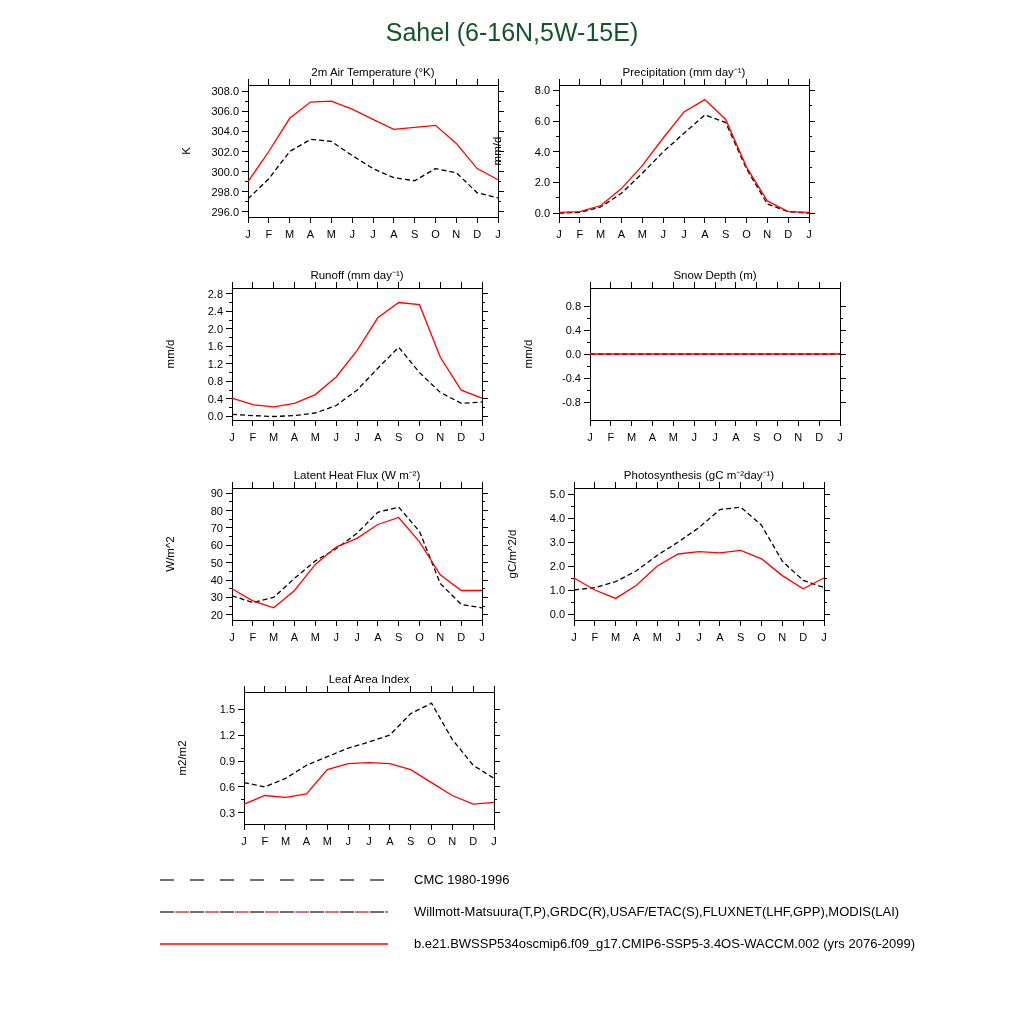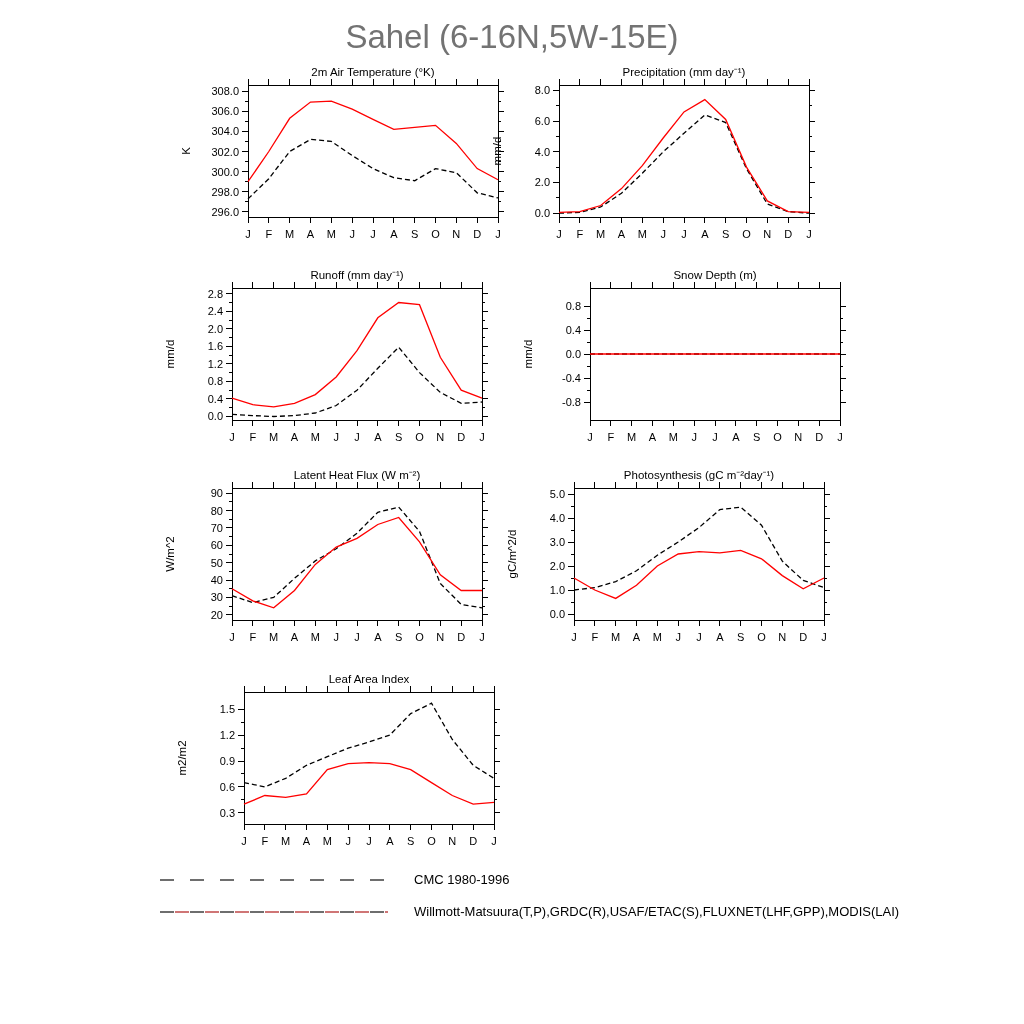--- a/index.html
+++ b/index.html
@@ -1,19 +1,19 @@
 <!DOCTYPE html>
 <html><head>
 <meta charset="utf-8">
 <style>
   html,body{margin:0;padding:0;background:#ffffff;}
   .page{position:relative;width:1024px;height:1024px;background:#ffffff;
         font-family:"Liberation Sans",sans-serif;overflow:hidden;}
   .figure-title{position:absolute;top:18px;left:0;width:1024px;text-align:center;
-        font-size:33px;color:#737373;}
+        font-size:25px;color:#14532d;}
   .chart{position:absolute;width:340px;height:188px;}
   .legend{position:absolute;left:158px;top:872px;width:860px;}
   .legend-row{display:flex;align-items:flex-start;height:32px;}
   .legend-line{width:232px;height:12px;flex:0 0 auto;}
   .legend-label{margin-left:24px;font-size:13px;color:#000;white-space:nowrap;}
   svg text{fill:#000;}
 </style>
 </head>
 <body>
 
@@ -557,15 +557,21 @@
           </svg></span>
       <span class="legend-label">CMC 1980-1996</span>
     </div>
     <div class="legend-row">
       <span class="legend-line"><svg width="232" height="12" viewBox="0 0 232 12">
             <line x1="2" y1="6" x2="230" y2="6" stroke="#3f3f3f" stroke-width="1.4" stroke-dasharray="14 16"></line>
             <line x1="2" y1="6" x2="230" y2="6" stroke="#c04848" stroke-width="1.4" stroke-dasharray="14 16" stroke-dashoffset="15"></line>
           </svg></span>
       <span class="legend-label">Willmott-Matsuura(T,P),GRDC(R),USAF/ETAC(S),FLUXNET(LHF,GPP),MODIS(LAI)</span>
     </div>
+    <div class="legend-row">
+      <span class="legend-line"><svg width="232" height="12" viewBox="0 0 232 12">
+            <line x1="2" y1="6" x2="230" y2="6" stroke="#ff0000" stroke-width="1.4"></line>
+          </svg></span>
+      <span class="legend-label">b.e21.BWSSP534oscmip6.f09_g17.CMIP6-SSP5-3.4OS-WACCM.002 (yrs 2076-2099)</span>
+    </div>
   </div>
 
 </div>
 
 </body></html>

